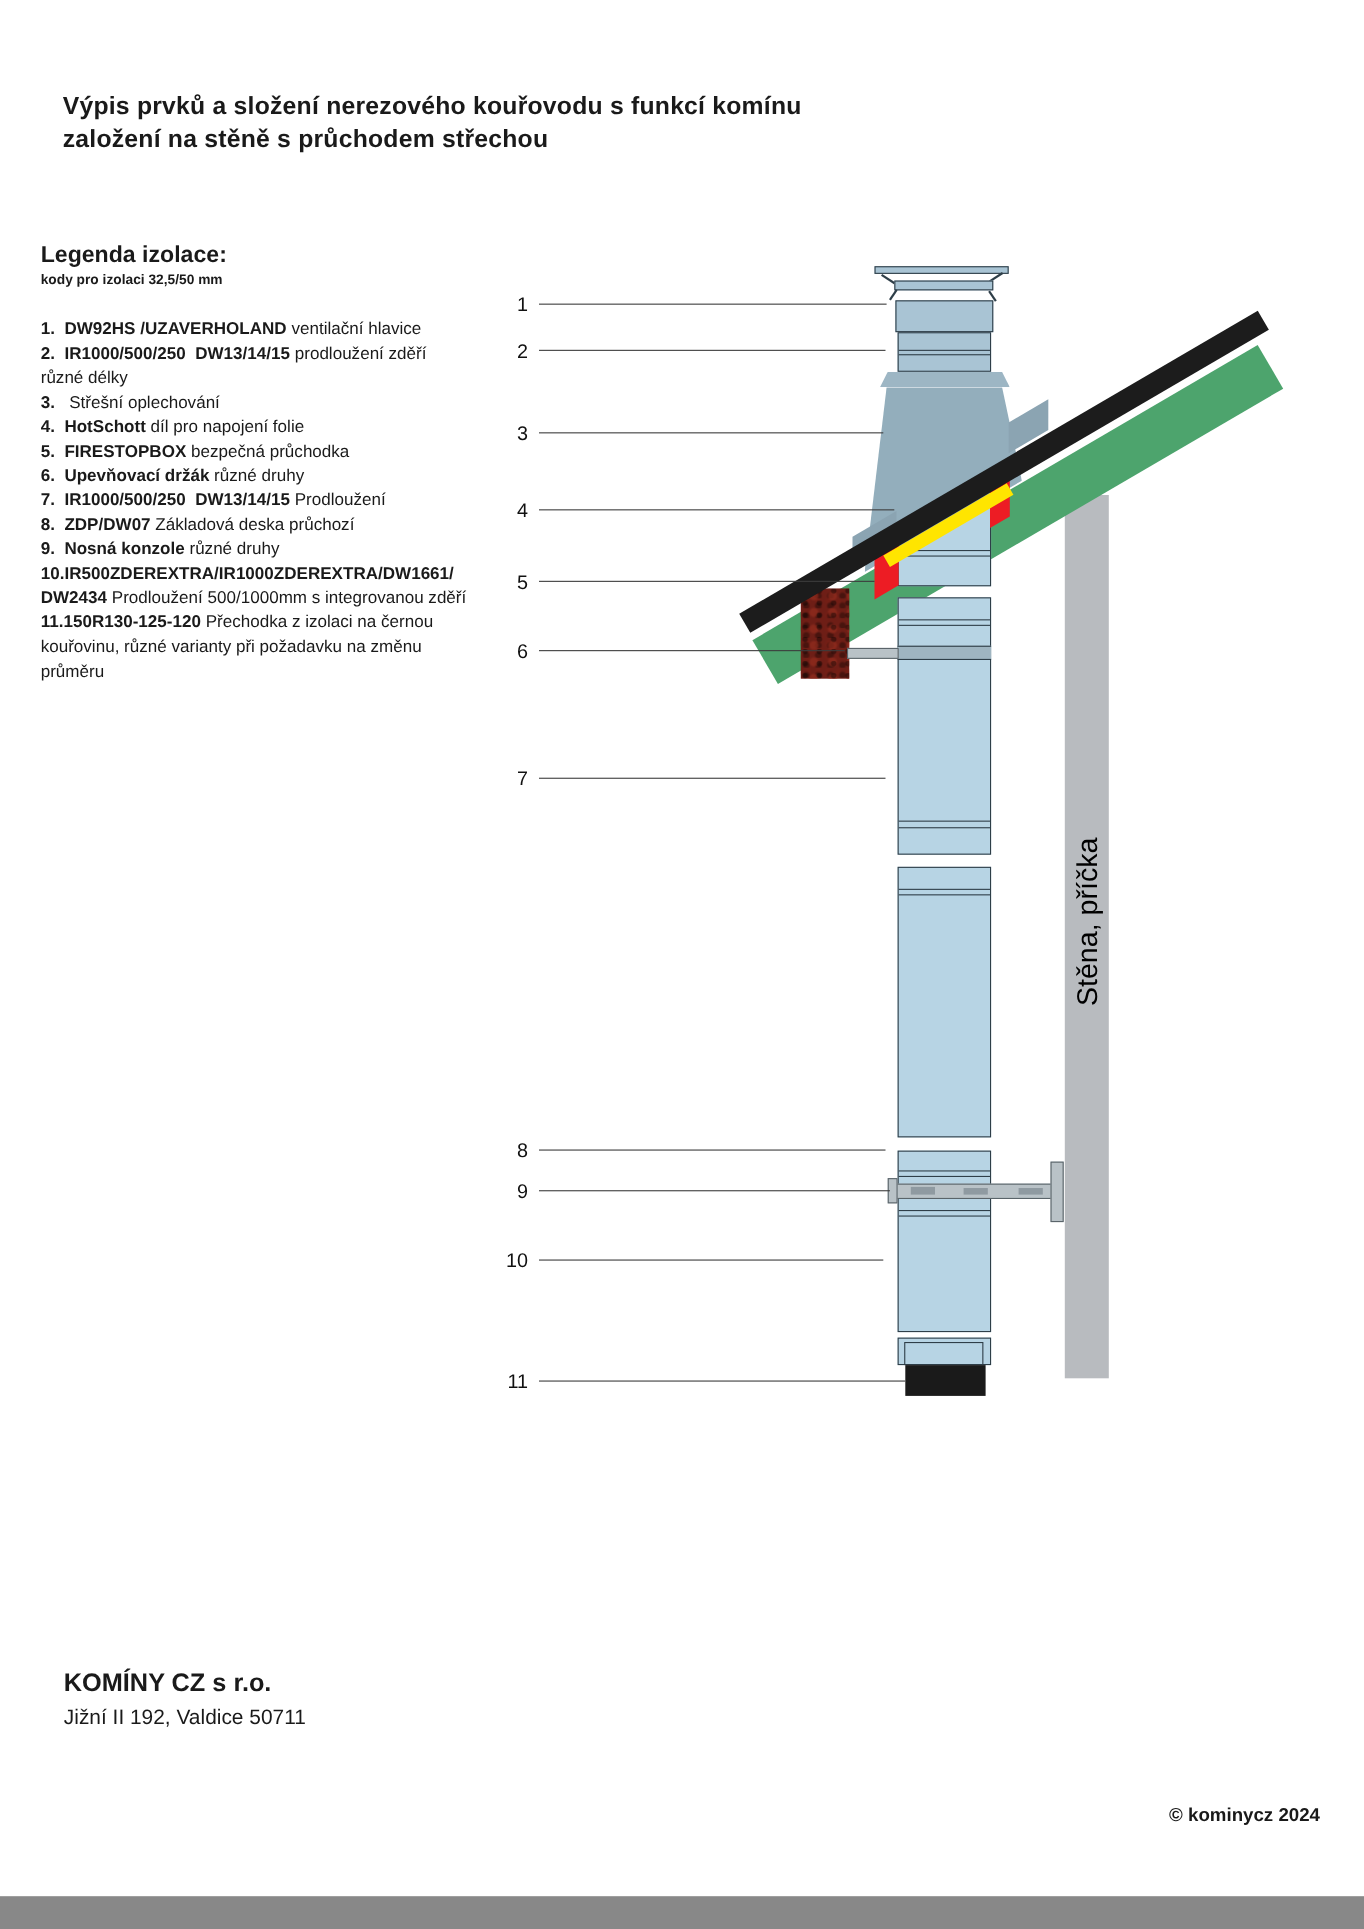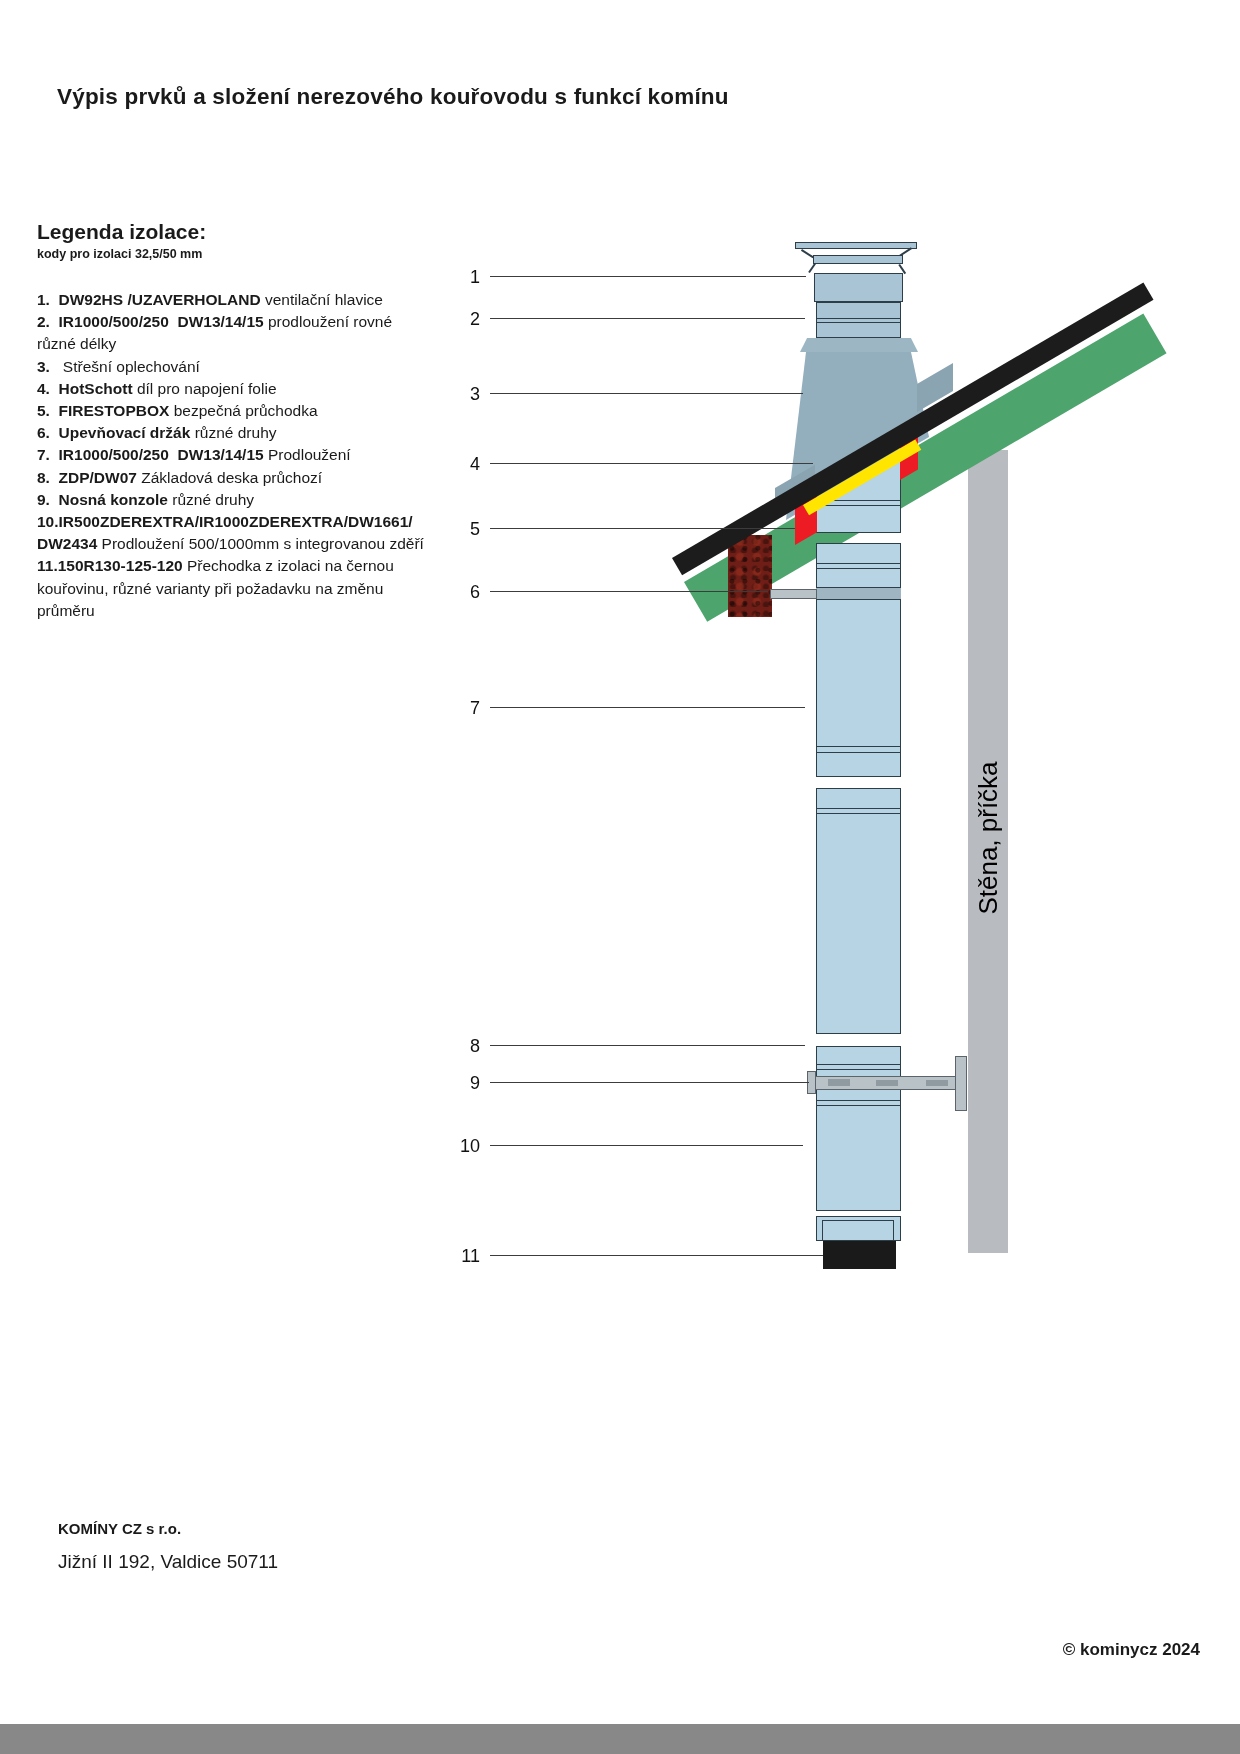--- a/index.html
+++ b/index.html
@@ -19,38 +19,39 @@
   .shape{position:absolute;}
   .outlined{border:1px solid var(--pipe-outline);box-sizing:border-box;}
   .seam{position:absolute;left:817px;width:83px;height:1px;background:var(--pipe-outline);}
   .callout-line{position:absolute;height:1px;background:#3c3c3c;}
   .callout-num{position:absolute;width:50px;text-align:right;font-size:18px;color:#111;}
   .wall-label{position:absolute;left:908px;top:823px;width:160px;height:30px;
     transform:rotate(-90deg);transform-origin:center center;
     font-size:26px;text-align:center;white-space:nowrap;color:#000;}
 
   .footer{position:absolute;left:58px;top:1512px;font-size:19px;line-height:32px;}
-  .footer .company{font-size:15px;font-weight:bold;line-height:34px;}
+  .footer .company{font-size:23px;font-weight:bold;line-height:34px;}
   .footer a{color:var(--link-blue);text-decoration:underline;}
   .copyright{position:absolute;right:40px;top:1640px;font-size:17px;font-weight:bold;}
 </style>
 </head>
 <body>
 
 <div class="page">
 
   <div class="page-title">
     <span>Výpis prvků a složení nerezového kouřovodu s funkcí komínu</span><br>
+    <span>založení na stěně s průchodem střechou</span>
   </div>
 
   <div class="legend-heading">Legenda izolace:</div>
   <div class="legend-sub">kody pro izolaci 32,5/50 mm</div>
   <div class="legend-lines" id="legend-lines">
       <div class="legend-line"><span class="b">1.  DW92HS /UZAVERHOLAND</span><span> ventilační hlavice</span></div>
-      <div class="legend-line"><span class="b">2.  IR1000/500/250  DW13/14/15</span><span> prodloužení rovné</span></div>
+      <div class="legend-line"><span class="b">2.  IR1000/500/250  DW13/14/15</span><span> prodloužení zděří</span></div>
       <div class="legend-line"><span>různé délky</span></div>
       <div class="legend-line"><span class="b">3.</span><span>   Střešní oplechování</span></div>
       <div class="legend-line"><span class="b">4.  HotSchott</span><span> díl pro napojení folie</span></div>
       <div class="legend-line"><span class="b">5.  FIRESTOPBOX</span><span> bezpečná průchodka</span></div>
       <div class="legend-line"><span class="b">6.  Upevňovací držák</span><span> různé druhy</span></div>
       <div class="legend-line"><span class="b">7.  IR1000/500/250  DW13/14/15</span><span> Prodloužení</span></div>
       <div class="legend-line"><span class="b">8.  ZDP/DW07</span><span> Základová deska průchozí</span></div>
       <div class="legend-line"><span class="b">9.  Nosná konzole</span><span> různé druhy</span></div>
       <div class="legend-line"><span class="b">10.IR500ZDEREXTRA/IR1000ZDEREXTRA/DW1661/</span></div>
       <div class="legend-line"><span class="b">DW2434</span><span> Prodloužení 500/1000mm s integrovanou zděří</span></div>

